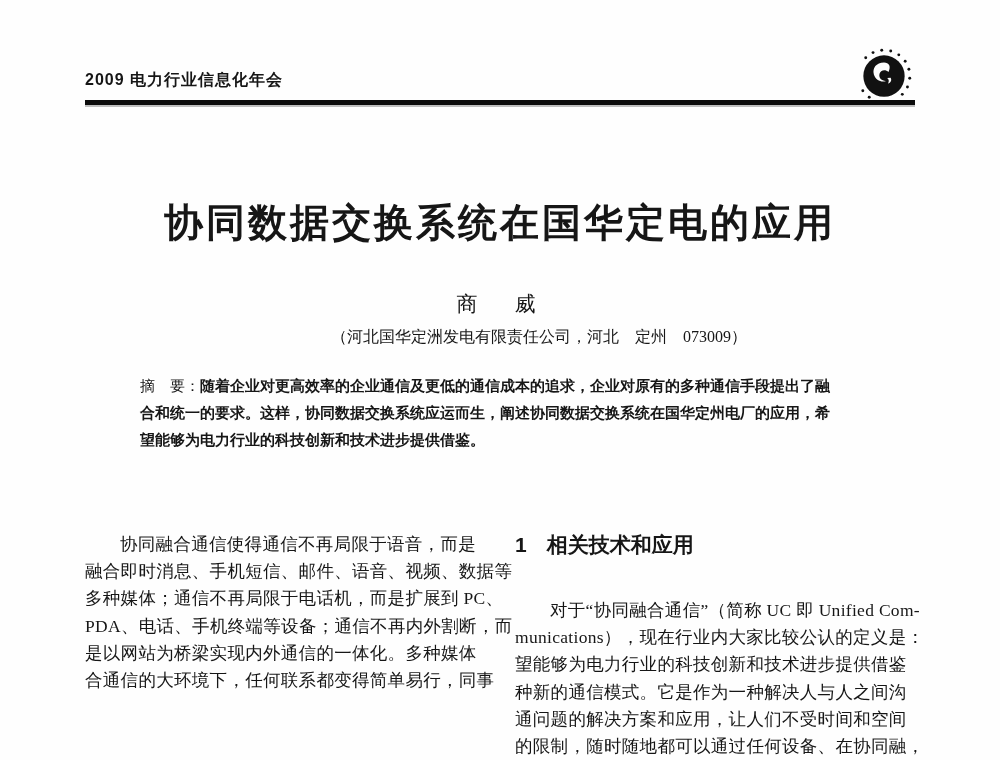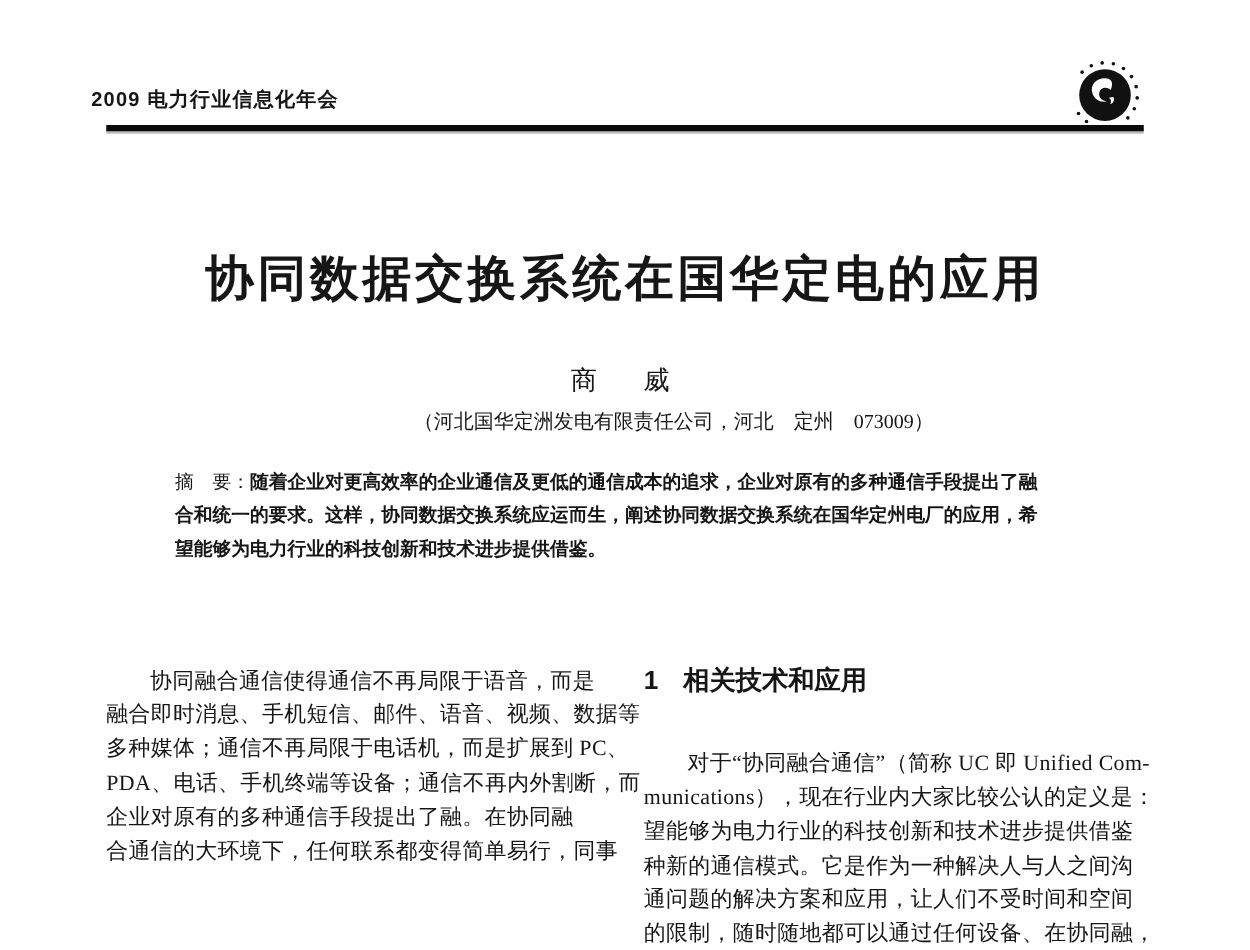--- a/index.html
+++ b/index.html
@@ -7,21 +7,21 @@
     position:relative;
     width:1000px;height:760px;
     background:#fefefe;
     margin:0 auto;
     overflow:hidden;
     font-family:"Liberation Serif", serif;
     color:#161616;
   }
   
   .journal-header{
-    position:absolute;left:73px;top:70px;
+    position:absolute;left:85px;top:70px;
     font-family:"Liberation Sans", sans-serif;
     font-weight:bold;font-size:16px;letter-spacing:1px;
     white-space:nowrap;
     text-align:right;
   }
   .header-rule{
     position:absolute;left:85px;top:100px;width:830px;height:5px;
     background:#0b0b0b;
     box-shadow:0 2px 0 rgba(0,0,0,.25);
   }
@@ -109,21 +109,21 @@
     <div class="line">望能够为电力行业的科技创新和技术进步提供借鉴。</div>
   </div>
 
   <div class="columns">
 
     <div class="col">
       <div class="body-line indent">协同融合通信使得通信不再局限于语音，而是</div>
       <div class="body-line">融合即时消息、手机短信、邮件、语音、视频、数据等</div>
       <div class="body-line">多种媒体；通信不再局限于电话机，而是扩展到 PC、</div>
       <div class="body-line">PDA、电话、手机终端等设备；通信不再内外割断，而</div>
-      <div class="body-line">企业对原有的多种通信手段提出了融。在协同融</div>
+      <div class="body-line">是以网站为桥梁实现内外通信的一体化。多种媒体</div>
       <div class="body-line">合通信的大环境下，任何联系都变得简单易行，同事</div>
     </div>
 
     <div class="col">
       <div class="sec-heading">
         <span class="num">1</span><span>相关技术和应用</span>
       </div>
       <div class="body-line indent">对于“协同融合通信”（简称 UC 即 Unified Com-</div>
       <div class="body-line">munications），现在行业内大家比较公认的定义是：</div>
       <div class="body-line">望能够为电力行业的科技创新和技术进步提供借鉴</div>

